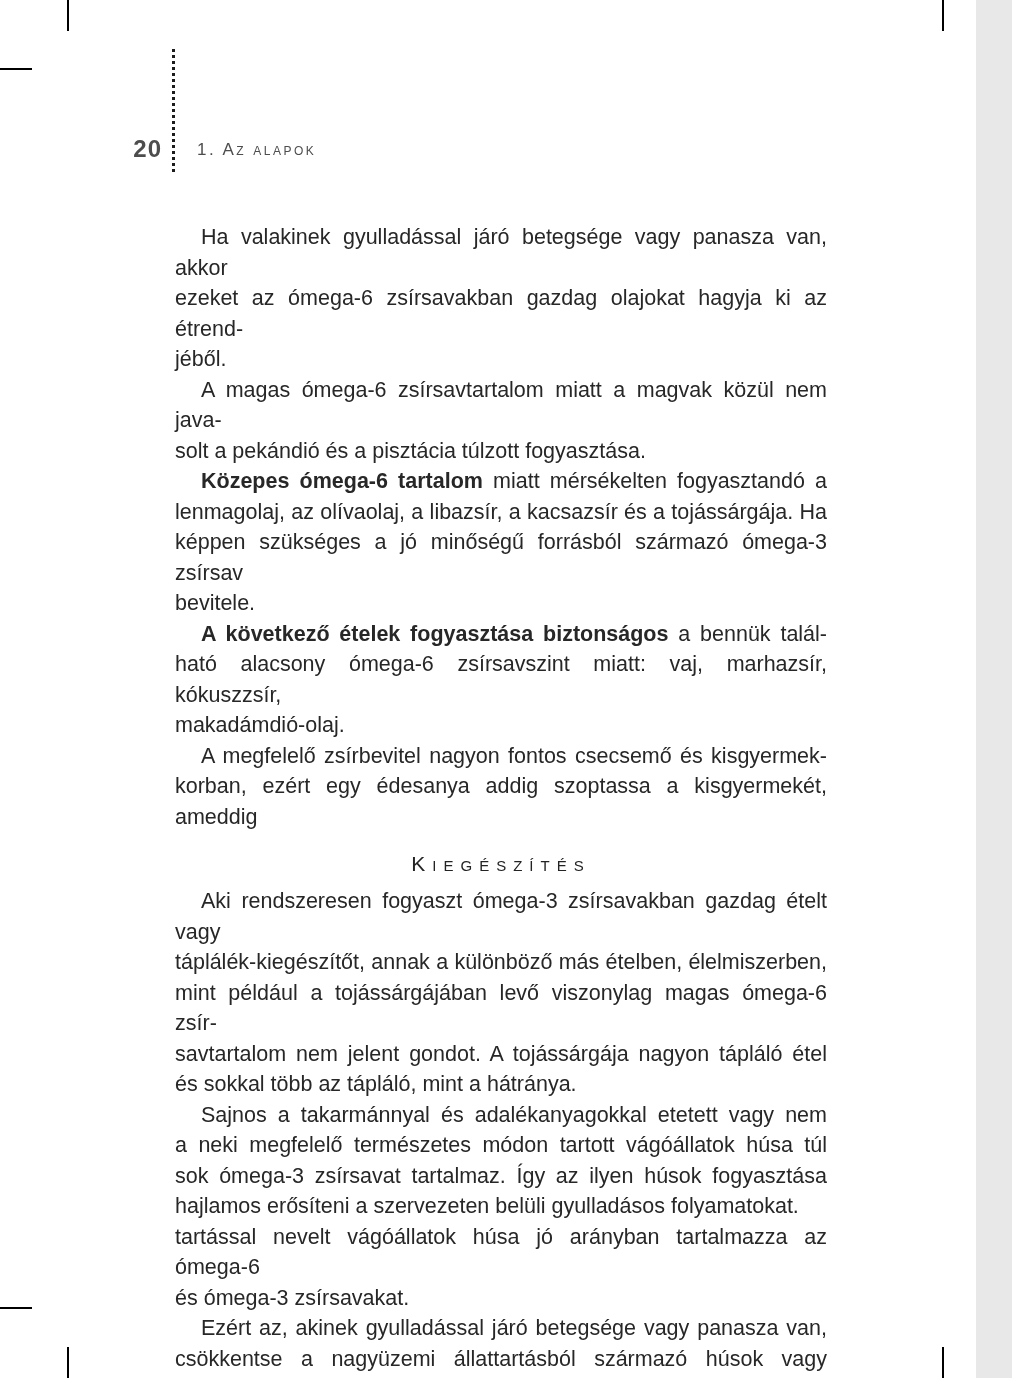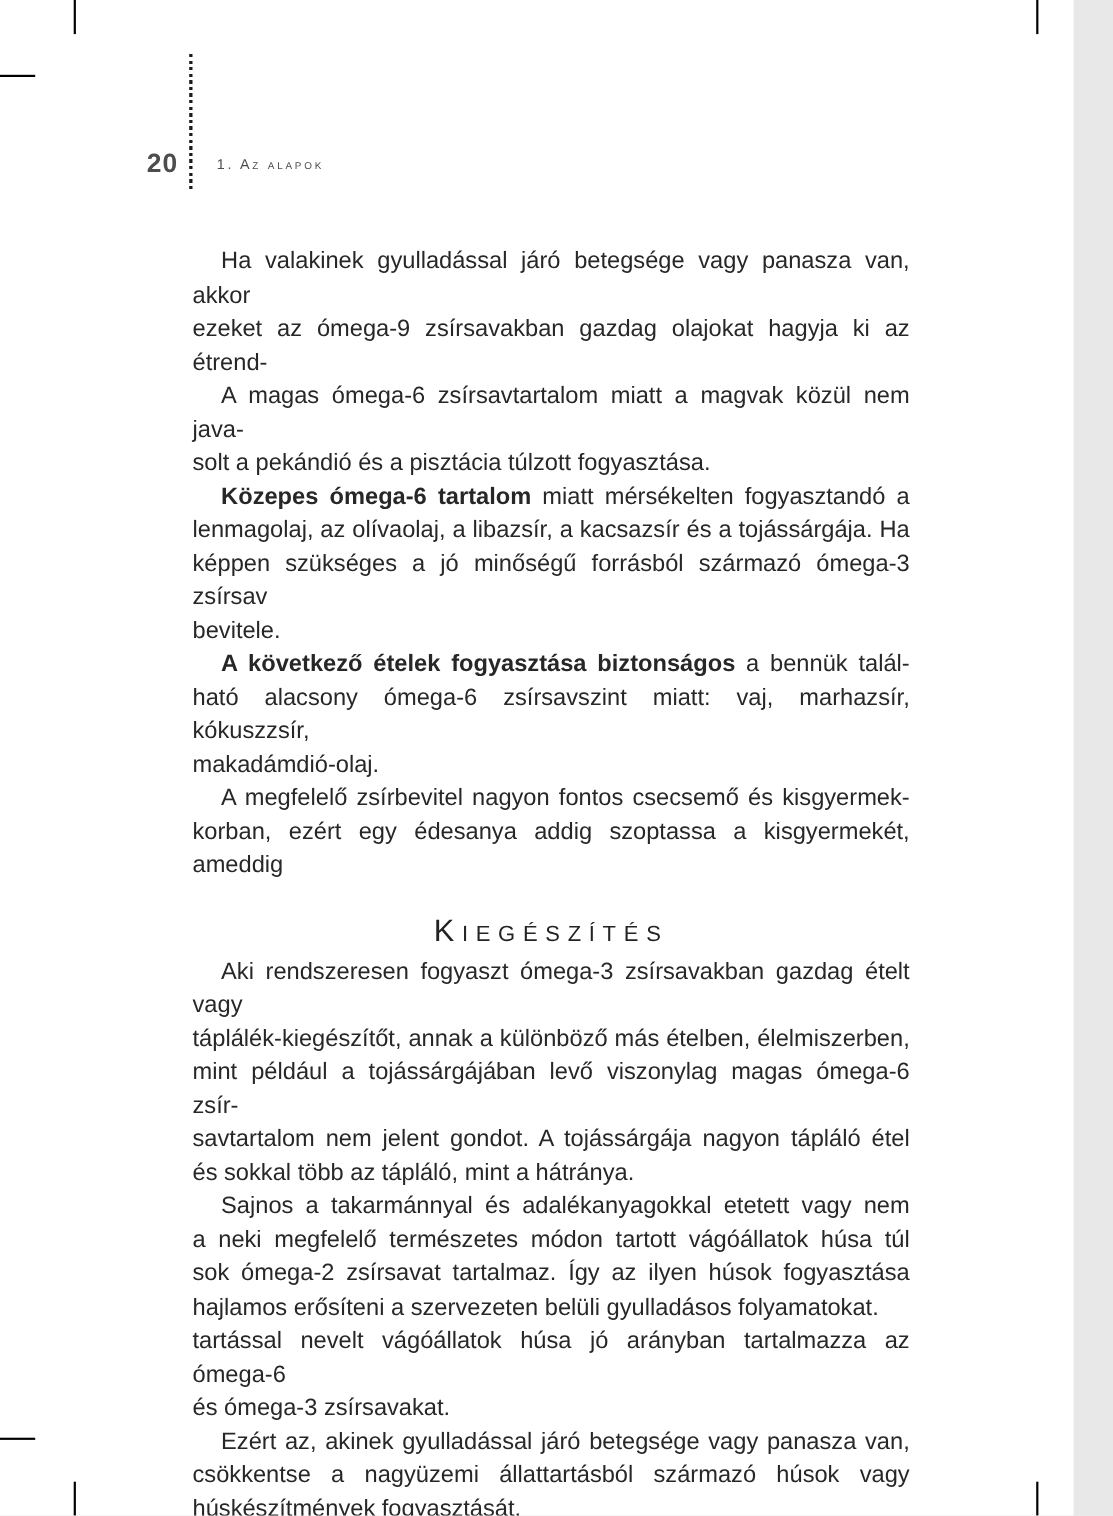--- a/index.html
+++ b/index.html
@@ -36,40 +36,40 @@
     position:absolute;left:110px;top:137px;width:52px;
     text-align:right;font-weight:700;font-size:24px;line-height:24px;
     color:var(--muted);letter-spacing:1px;
   }
   .header-rule{
     position:absolute;left:172px;top:49px;width:3px;height:123px;
     background:repeating-linear-gradient(to bottom,#1c1c1c 0 3px,transparent 3px 6px);
   }
   .running{
     position:absolute;left:197px;top:139px;
-    font-variant:small-caps;font-size:13px;line-height:22px;
+    font-variant:small-caps;font-size:17px;line-height:22px;
     letter-spacing:2.5px;color:var(--muted);
   }
 
   
   .textcol{
     position:absolute;left:175px;top:222px;width:652px;
     font-size:21.5px;line-height:30.5px;
   }
   .para{margin:0;}
   .line{min-height:30.5px;}
   .line.first{text-indent:26px;}
   .line.just{text-align:justify;text-align-last:justify;}
   .line b{font-weight:700;}
   .section-heading{
-    margin:24px 0 2px 0;
+    margin:12px 0 2px 0;
     line-height:40px;
     text-align:center;
     font-variant:small-caps;
-    font-size:28px;
+    font-size:21px;
     letter-spacing:7px;
     color:#232323;
   }
 </style>
 </head>
 <body>
 
 <div class="page">
 
   <div class="crop v tl-v"></div>
@@ -81,21 +81,22 @@
   <div class="crop v bl-v"></div>
   <div class="crop v br-v"></div>
 
   <div class="pagenum">20</div>
   <div class="header-rule"></div>
   <div class="running">1. Az alapok</div>
 
   <main class="textcol" id="text-column">
       <div class="para">
         <div class="line first just">Ha valakinek gyulladással járó betegsége vagy panasza van, akkor</div>
-        <div class="line just">ezeket az ómega-9 zsírsavakban gazdag olajokat hagyja ki az étrend-</div>
+        <div class="line just">ezeket az ómega-6 zsírsavakban gazdag olajokat hagyja ki az étrend-</div>
+        <div class="line">jéből.</div>
       </div>
       <div class="para">
         <div class="line first just">A magas ómega-6 zsírsavtartalom miatt a magvak közül nem java-</div>
         <div class="line">solt a pekándió és a pisztácia túlzott fogyasztása.</div>
       </div>
       <div class="para">
         <div class="line first just"><b>Közepes ómega-6 tartalom</b><span> miatt mérsékelten fogyasztandó a</span></div>
         <div class="line just">lenmagolaj, az olívaolaj, a libazsír, a kacsazsír és a tojássárgája. Ha</div>
         <div class="line just">képpen szükséges a jó minőségű forrásból származó ómega-3 zsírsav</div>
         <div class="line">bevitele.</div>
@@ -113,21 +114,21 @@
       <div class="para">
         <div class="line first just">Aki rendszeresen fogyaszt ómega-3 zsírsavakban gazdag ételt vagy</div>
         <div class="line just">táplálék-kiegészítőt, annak a különböző más ételben, élelmiszerben,</div>
         <div class="line just">mint például a tojássárgájában levő viszonylag magas ómega-6 zsír-</div>
         <div class="line just">savtartalom nem jelent gondot. A tojássárgája nagyon tápláló étel</div>
         <div class="line">és sokkal több az tápláló, mint a hátránya.</div>
       </div>
       <div class="para">
         <div class="line first just">Sajnos a takarmánnyal és adalékanyagokkal etetett vagy nem</div>
         <div class="line just">a neki megfelelő természetes módon tartott vágóállatok húsa túl</div>
-        <div class="line just">sok ómega-2 zsírsavat tartalmaz. Így az ilyen húsok fogyasztása</div>
+        <div class="line just">sok ómega-3 zsírsavat tartalmaz. Így az ilyen húsok fogyasztása</div>
         <div class="line">hajlamos erősíteni a szervezeten belüli gyulladásos folyamatokat.</div>
       </div>
       <div class="para">
         <div class="line just">tartással nevelt vágóállatok húsa jó arányban tartalmazza az ómega-6</div>
         <div class="line">és ómega-3 zsírsavakat.</div>
       </div>
       <div class="para">
         <div class="line first just">Ezért az, akinek gyulladással járó betegsége vagy panasza van,</div>
         <div class="line just">csökkentse a nagyüzemi állattartásból származó húsok vagy</div>
         <div class="line">húskészítmények fogyasztását.</div>

